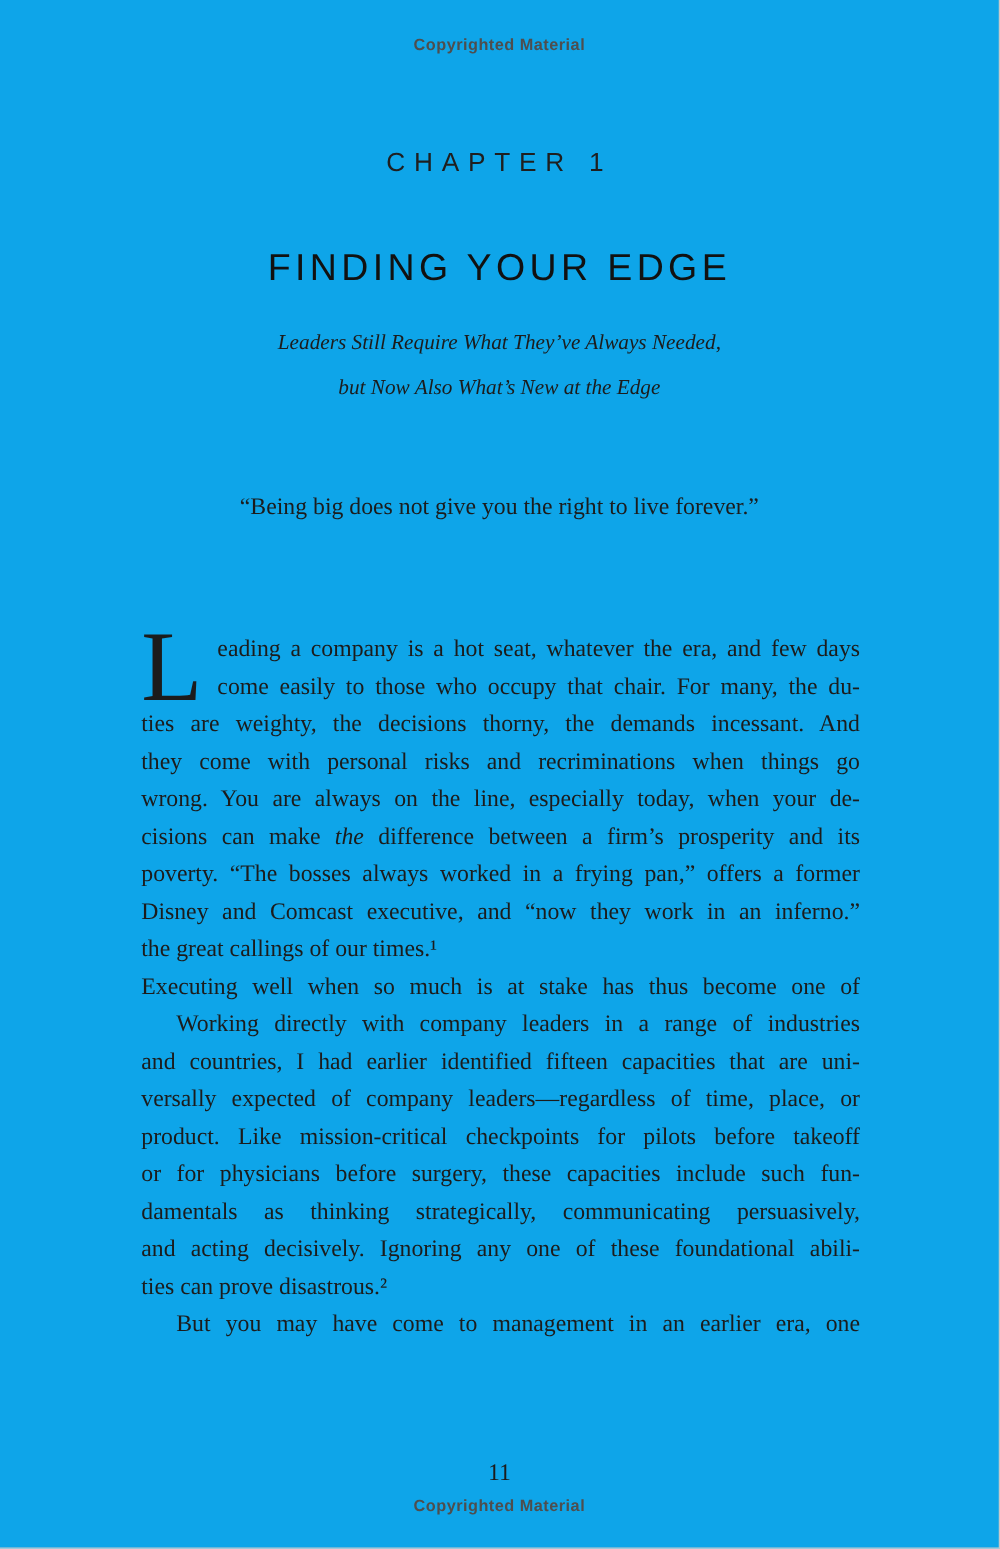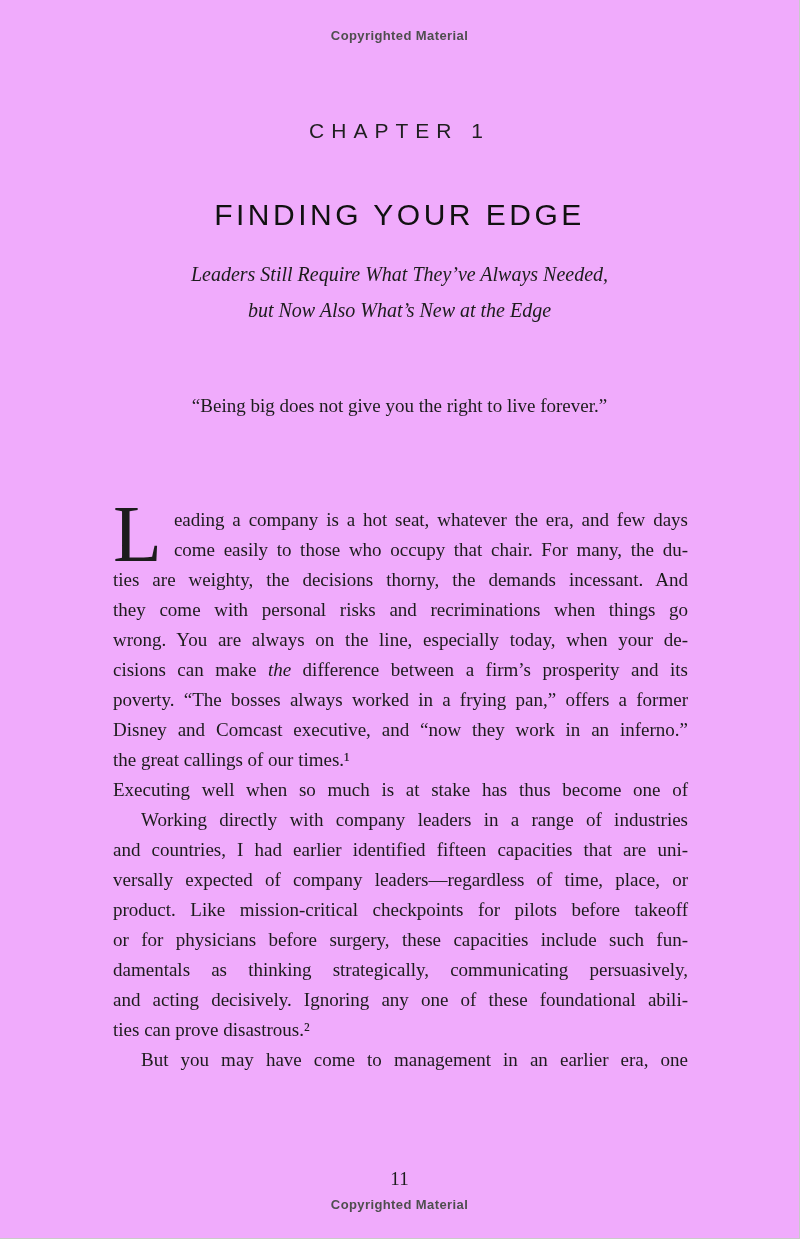--- a/index.html
+++ b/index.html
@@ -4,21 +4,21 @@
 <style>
   html, body {
     margin: 0;
     padding: 0;
     background: #ffffff;
   }
   .page {
     position: relative;
     width: 800px;
     height: 1239px;
-    background: #f0abfc;
+    background: #0ea5e9;
     border-right: 1px solid #c9c9c9;
     border-bottom: 1px solid #c9c9c9;
     box-sizing: border-box;
     overflow: hidden;
     font-family: "Liberation Serif", serif;
     color: #1c1c1c;
   }
   .notice {
     position: absolute;
     left: 0;
@@ -59,21 +59,21 @@
     color: #111111;
   }
   .subtitle {
     position: absolute;
     top: 256px;
     left: 0;
     width: 100%;
     text-align: center;
     font-family: "Liberation Serif", serif;
     font-style: italic;
-    font-size: 20px;
+    font-size: 17px;
     line-height: 36px;
     color: #1c1c1c;
   }
   .epigraph {
     position: absolute;
     top: 395px;
     left: 0;
     width: 100%;
     text-align: center;
     font-family: "Liberation Serif", serif;

